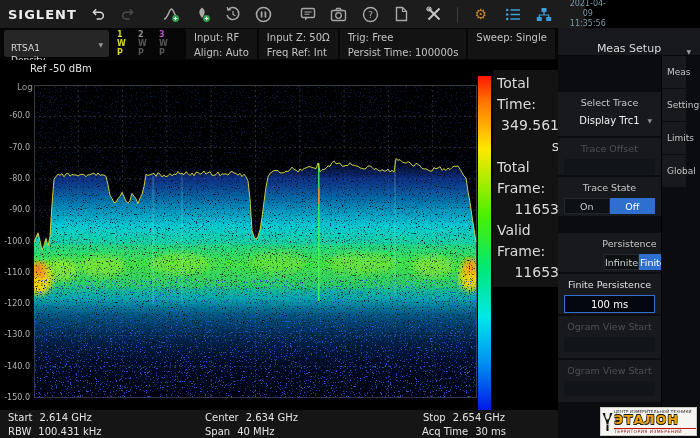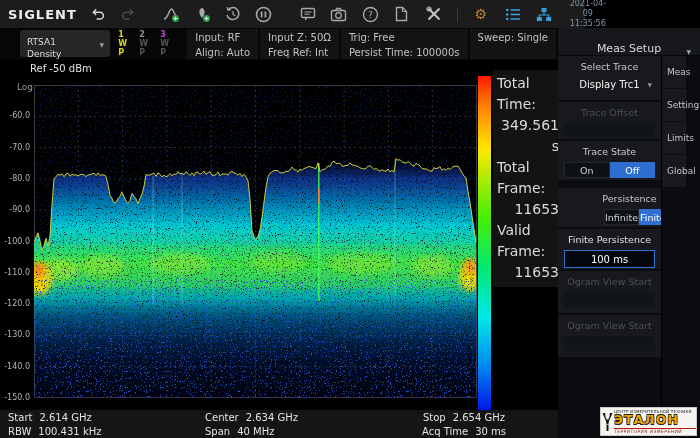--- a/index.html
+++ b/index.html
@@ -17,22 +17,22 @@
   .tsep{width:1px;height:15px;background:#3c3c3c;margin-left:14px;}
   #tb-right{margin-left:auto;display:flex;align-items:center;}
   #tb-right .ticon{margin-left:13px;}
   .glyph-icon{font-size:14px;line-height:1;}
   #datetime{margin-left:12px;margin-right:5px;text-align:center;font-size:8px;
             color:#7d98a8;line-height:1.25;}
 
   
   #settings-bar{position:absolute;top:28px;left:0;width:558px;height:32px;background:#060606;
                 display:flex;align-items:stretch;}
-  #mode-select{position:relative;width:84px;margin:2px 4px 3px 20px;background:#262626;
-               border-radius:3px;padding:6px 14px 0 7px;color:#dcdcdc;font-size:9px;line-height:1.35;}
+  #mode-select{position:relative;width:84px;margin:2px 4px 3px 4px;background:#262626;
+               border-radius:3px;padding:12px 14px 0 7px;color:#dcdcdc;font-size:9px;line-height:1.35;}
   #mode-select .caret{position:absolute;right:6px;top:11px;font-size:6px;color:#9a9a9a;}
   #trace-table{display:flex;margin:2px 6px 0 4px;}
   .trc-col{width:21px;text-align:left;font-size:8px;line-height:1.15;font-weight:bold;}
   .trc-col span{display:block;}
   .trc1{color:#d8d820;}
   .trc-num2{color:#8f8f8f;} .trc-num3{color:#b44cc8;}
   .trc-dim{color:#565656;}
   .sgroup{background:#131313;margin:1px 2px 1px 0;padding:2px 8px 0 8px;font-size:10px;
           color:#c2c2c2;line-height:1.45;white-space:nowrap;}
 
@@ -56,21 +56,21 @@
   #bcol-0{left:8px;} #bcol-1{left:205px;} #bcol-2{left:422px;text-align:center;}
 
   
   #right-col{position:absolute;top:28px;left:558px;width:142px;height:410px;background:#0a0c0f;}
   #menu-header{height:27px;background:#16181c;border-bottom:1px solid #06070a;position:relative;
                display:flex;align-items:flex-end;justify-content:center;font-size:11px;color:#d8d8d8;}
   #menu-header .caret{position:absolute;right:9px;font-size:6px;color:#96a0a8;}
   #menu-body{display:flex;height:382px;}
   #menu-col{width:103px;border-right:1px solid #000;}
   .menubox{background:#17191d;margin-bottom:2px;padding-top:5px;overflow:hidden;}
-  .menubox.gap-above{margin-top:8px;padding-left:40px;}
+  .menubox.gap-above{margin-top:17px;padding-left:40px;}
   .menulabel{font-size:9.5px;color:#c8c8c8;text-align:center;}
   .menulabel.dim{color:#4b5055;}
   .dropline{position:relative;height:18px;margin:3px 4px 3px;display:flex;align-items:center;
             justify-content:center;font-size:10px;color:#f2f2f2;}
   .dropline .caret{position:absolute;right:5px;font-size:6px;color:#8a9298;}
   .seg{display:flex;margin:5px 6px 7px;height:16px;}
   .seg>div{flex:1;display:flex;align-items:center;justify-content:center;font-size:9.5px;
            color:#cfcfcf;background:#0e1114;border:1px solid #24272c;}
   .seg>div.active{background:#2e6fd0;border-color:#2e6fd0;color:#fff;}
   .inputbox{margin:5px 6px 7px;height:15px;background:#121518;}
@@ -370,21 +370,21 @@
   </div>
 
   <div id="right-col">
     <div id="menu-header">
       <span>Meas Setup</span>
       <span class="caret">▼</span>
     </div>
     <div id="menu-body">
       <div id="menu-col">
 
-        <div class="menubox" style="height:39px;">
+        <div class="menubox" style="height:39px;margin-top:36px;">
           <div class="menulabel">Select Trace</div>
           <div class="dropline">
             <span>Display Trc1</span>
             <span class="caret">▼</span>
           </div>
         </div>
 
         <div class="menubox" style="height:32px;">
           <div class="menulabel dim">Trace Offset</div>
           <div class="inputbox"></div>

